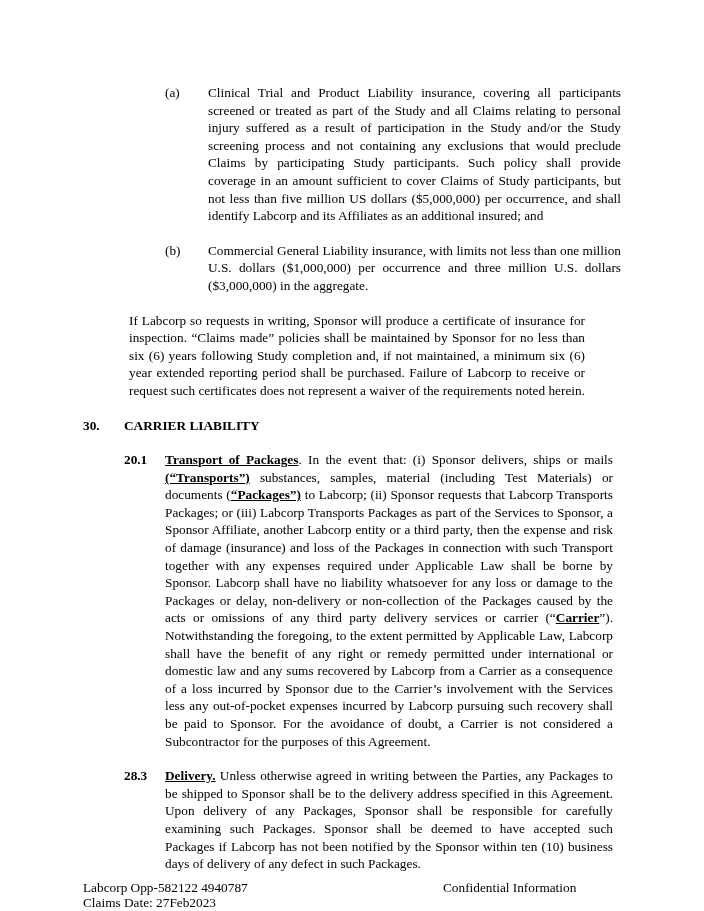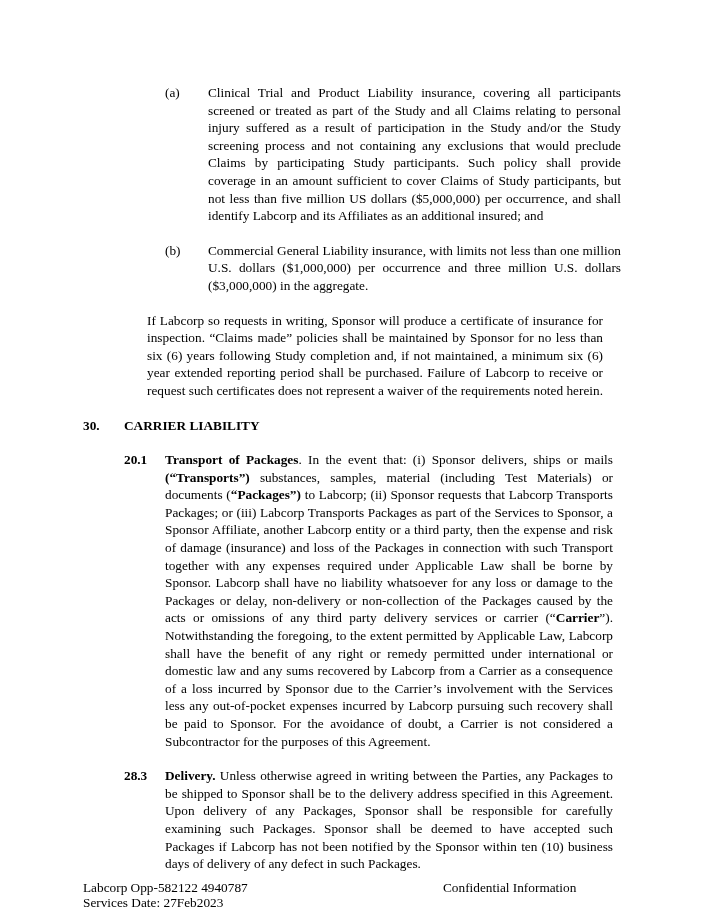--- a/index.html
+++ b/index.html
@@ -30,21 +30,21 @@
   }
   .clause-label {
     flex: 0 0 43px;
   }
   .clause-text {
     flex: 1;
     text-align: justify;
     font-family: Liberation Serif, serif;
   }
   .body-para {
-    margin: 0 0 17px 64px;
+    margin: 0 0 17px 46px;
     width: 456px;
     text-align: justify;
   }
   .section-heading {
     display: flex;
     font-weight: bold;
     margin: 10px 0 17px 0;
   }
   .sec-num {
     flex: 0 0 41px;
@@ -55,21 +55,21 @@
   }
   .sub-num {
     flex: 0 0 41px;
     font-weight: bold;
   }
   .sub-text {
     flex: 1;
     text-align: justify;
   }
   .b { font-weight: bold; }
-  .u { }
+  .u { text-decoration: underline; }
   .page-number {
     position: absolute;
     top: 866px;
     left: 0;
     width: 100%;
     text-align: center;
   }
   .footer {
     position: absolute;
     top: 880px;
@@ -119,17 +119,17 @@
       <span class="sub-num">28.3</span>
       <div class="sub-text"><span class="b u">Delivery.</span><span> Unless otherwise agreed in writing between the Parties, any Packages to be shipped to Sponsor shall be to the delivery address specified in this Agreement. Upon delivery of any Packages, Sponsor shall be responsible for carefully examining such Packages. Sponsor shall be deemed to have accepted such Packages if Labcorp has not been notified by the Sponsor within ten (10) business days of delivery of any defect in such Packages.</span></div>
     </div>
 
   </div>
 
 
   <div class="footer">
     <div class="footer-left">
       <div>Labcorp Opp-582122 4940787</div>
-      <div>Services Date: 27Feb2023</div>
+      <div>Claims Date: 27Feb2023</div>
     </div>
     <div class="footer-right">Confidential Information</div>
   </div>
 </div>
 
 </body></html>

